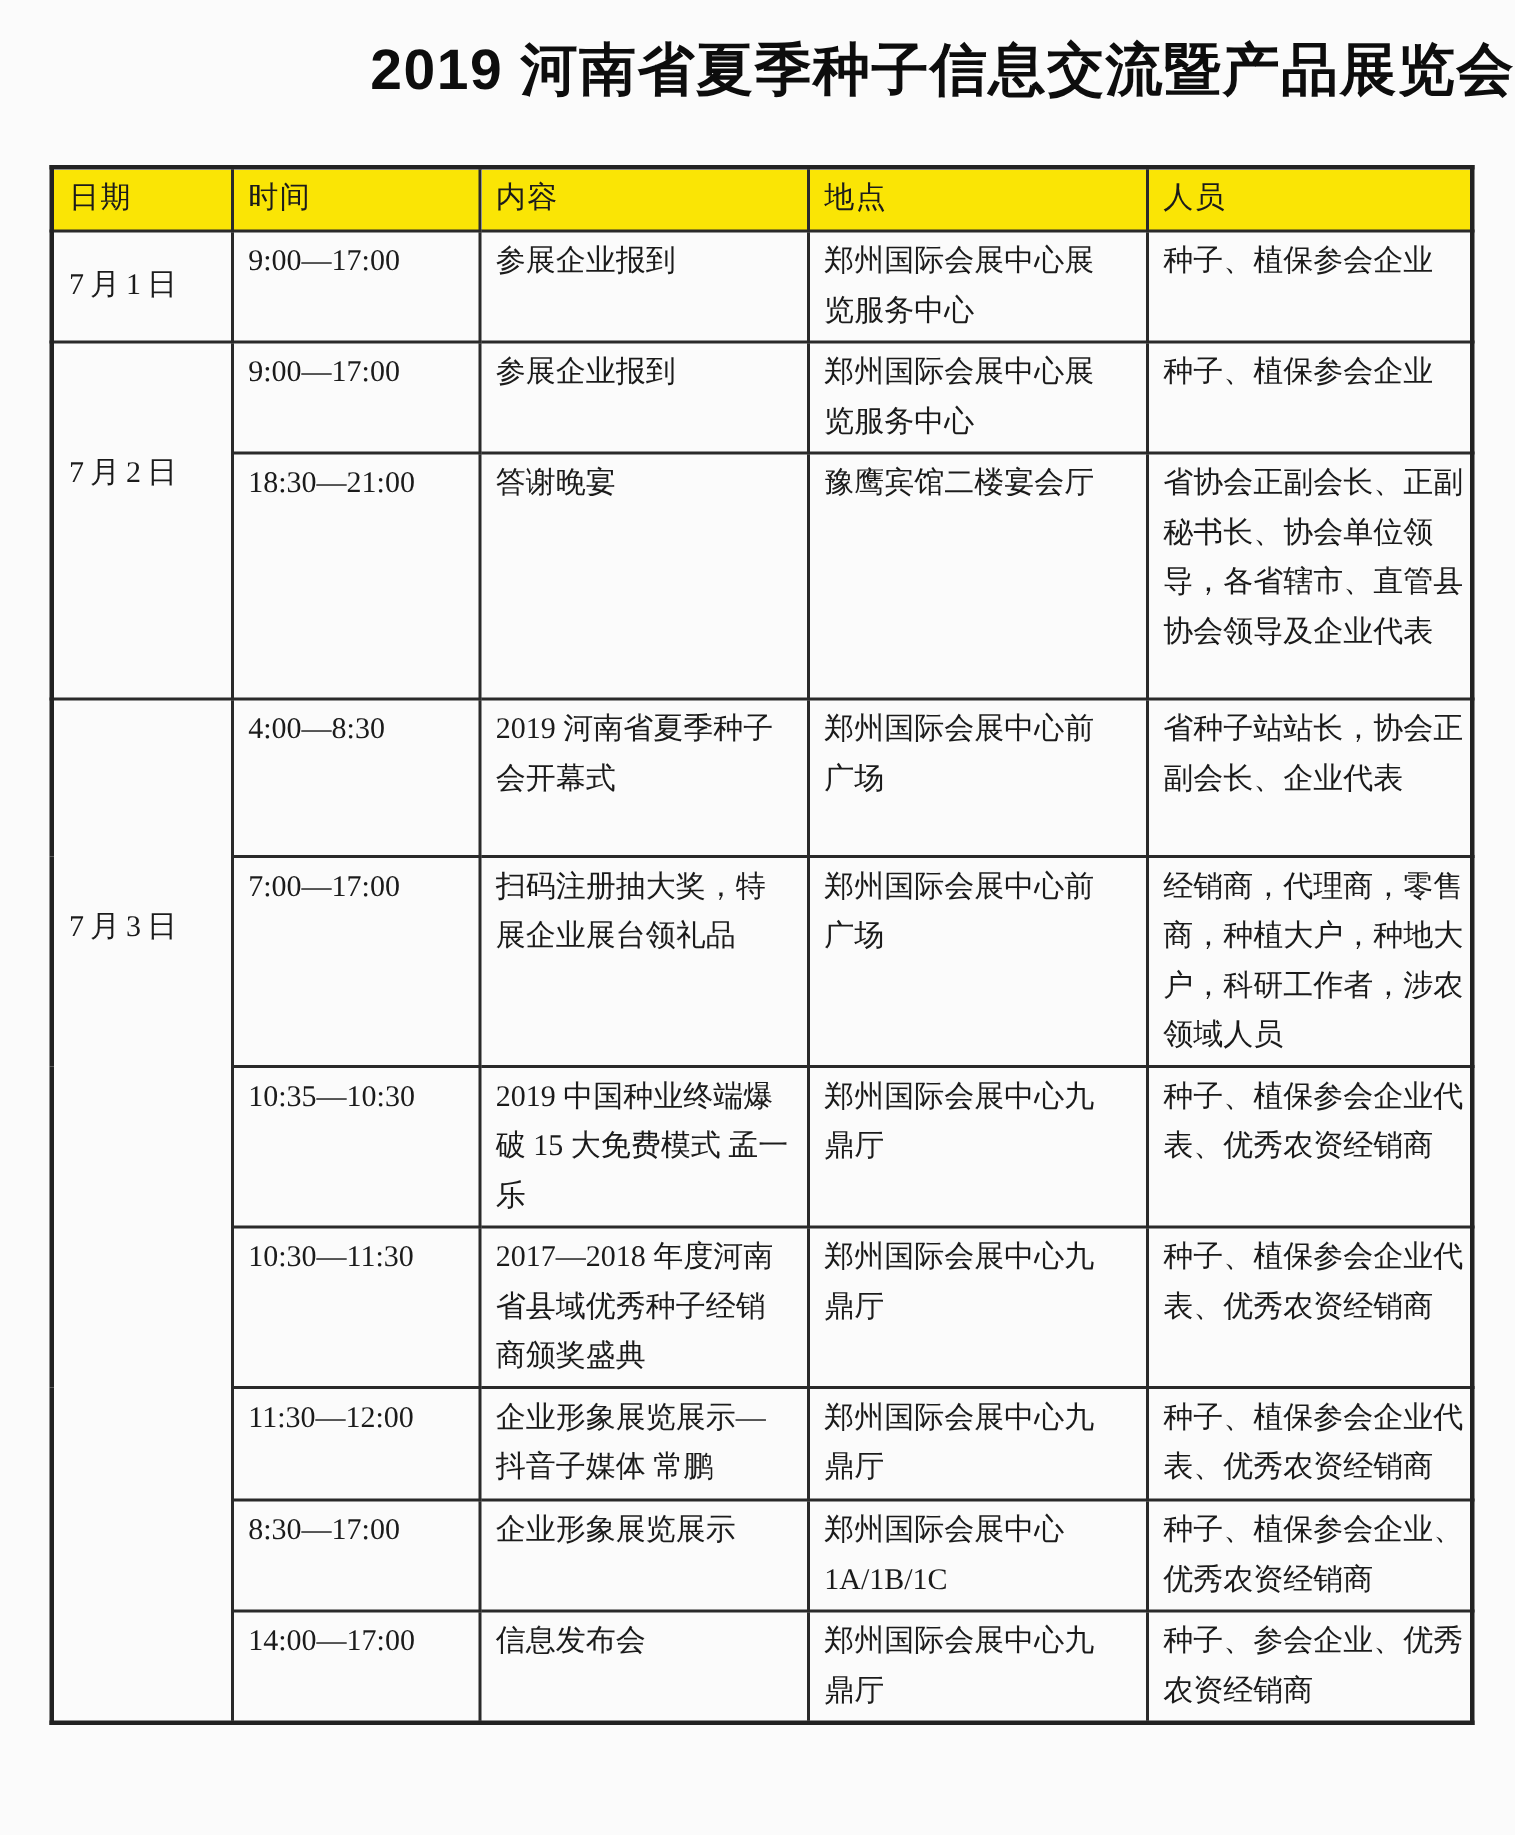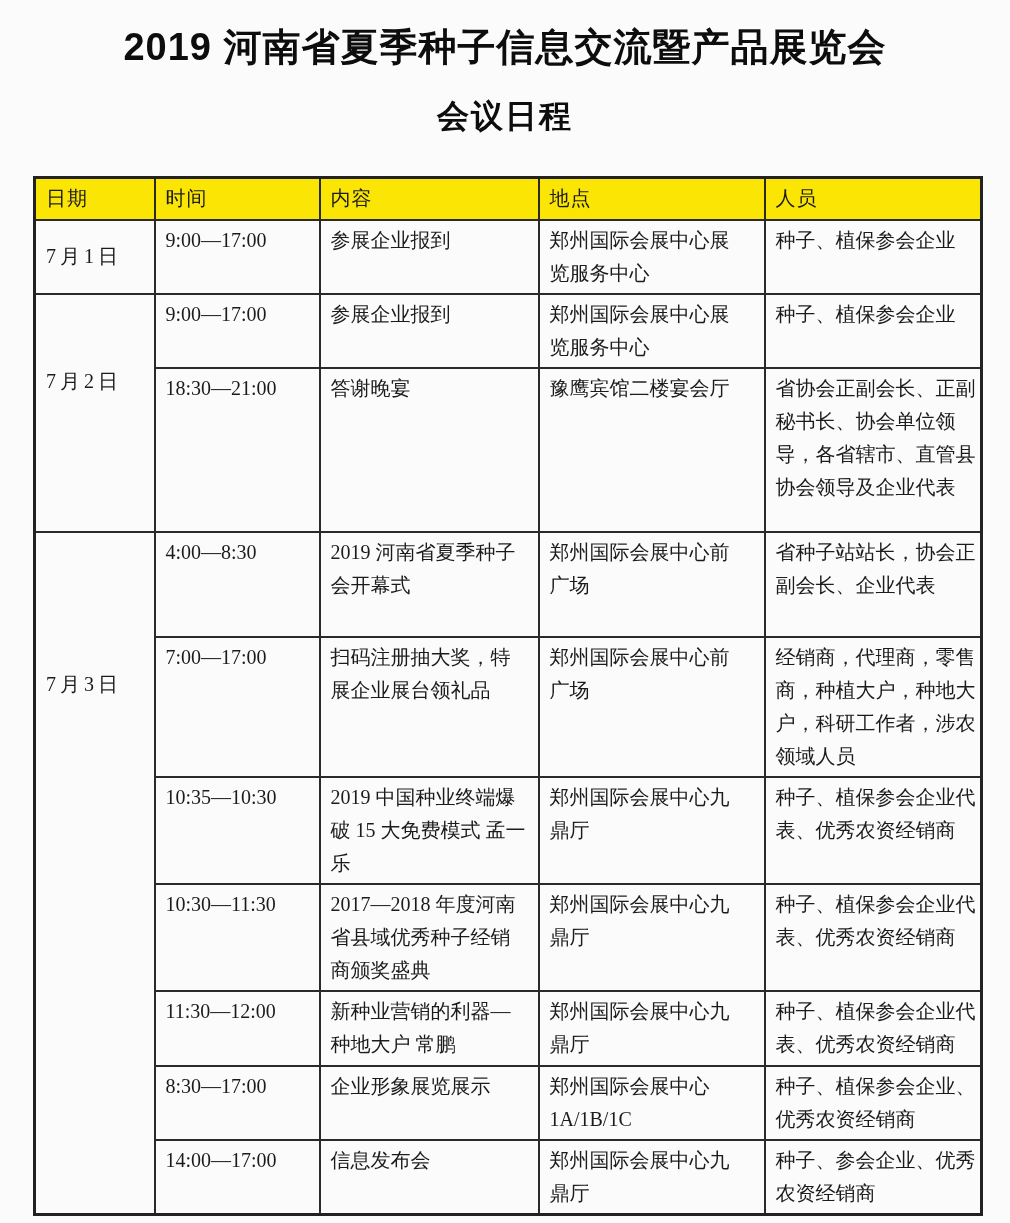--- a/index.html
+++ b/index.html
@@ -12,21 +12,21 @@
     background: #fbfbfb;
     color: #1b1b1b;
     font-family: "Liberation Serif", "DejaVu Serif", serif;
     overflow: hidden;
   }
   .title {
     font-family: "Liberation Sans", "DejaVu Sans", sans-serif;
     font-weight: 700;
     font-size: 38px;
     line-height: 46px;
-    text-align: center;
+    text-align: right;
     margin: 24px 0 0 0;
     letter-spacing: 1px;
     color: #0d0d0d;
   }
   .subtitle {
     font-family: "Liberation Sans", "DejaVu Sans", sans-serif;
     font-weight: 700;
     font-size: 32px;
     line-height: 40px;
     text-align: center;
@@ -68,21 +68,20 @@
   .schedule td.col-content   { padding-right: 12px; }
   .schedule td.col-location  { padding-right: 16px; }
   .schedule td.col-personnel { padding-right: 4px; font-family: Liberation Serif, serif; }
 </style>
 </head>
 <body>
 
 <div class="page">
 
   <h1 class="title">2019 河南省夏季种子信息交流暨产品展览会</h1>
-  <h2 class="subtitle">会议日程</h2>
 
   <table class="schedule">
     <colgroup>
       <col style="width:120px">
       <col style="width:165px">
       <col style="width:219px">
       <col style="width:226px">
       <col style="width:217px">
     </colgroup>
     <thead>
@@ -138,21 +137,21 @@
         <td class="col-personnel">种子、植保参会企业代表、优秀农资经销商</td>
       </tr>
       <tr style="height:105px">
         <td class="col-time">10:30—11:30</td>
         <td class="col-content">2017—2018 年度河南省县域优秀种子经销商颁奖盛典</td>
         <td class="col-location">郑州国际会展中心九鼎厅</td>
         <td class="col-personnel">种子、植保参会企业代表、优秀农资经销商</td>
       </tr>
       <tr style="height:75px">
         <td class="col-time">11:30—12:00</td>
-        <td class="col-content">新种业营销的利器—种地大户 常鹏</td>
+        <td class="col-content">企业形象展览展示—抖音子媒体 常鹏</td>
         <td class="col-location">郑州国际会展中心九鼎厅</td>
         <td class="col-personnel">种子、植保参会企业代表、优秀农资经销商</td>
       </tr>
       <tr style="height:65px">
         <td class="col-time">8:30—17:00</td>
         <td class="col-content">企业形象展览展示</td>
         <td class="col-location">郑州国际会展中心 1A/1B/1C</td>
         <td class="col-personnel">种子、植保参会企业、优秀农资经销商</td>
       </tr>
       <tr style="height:70px">

